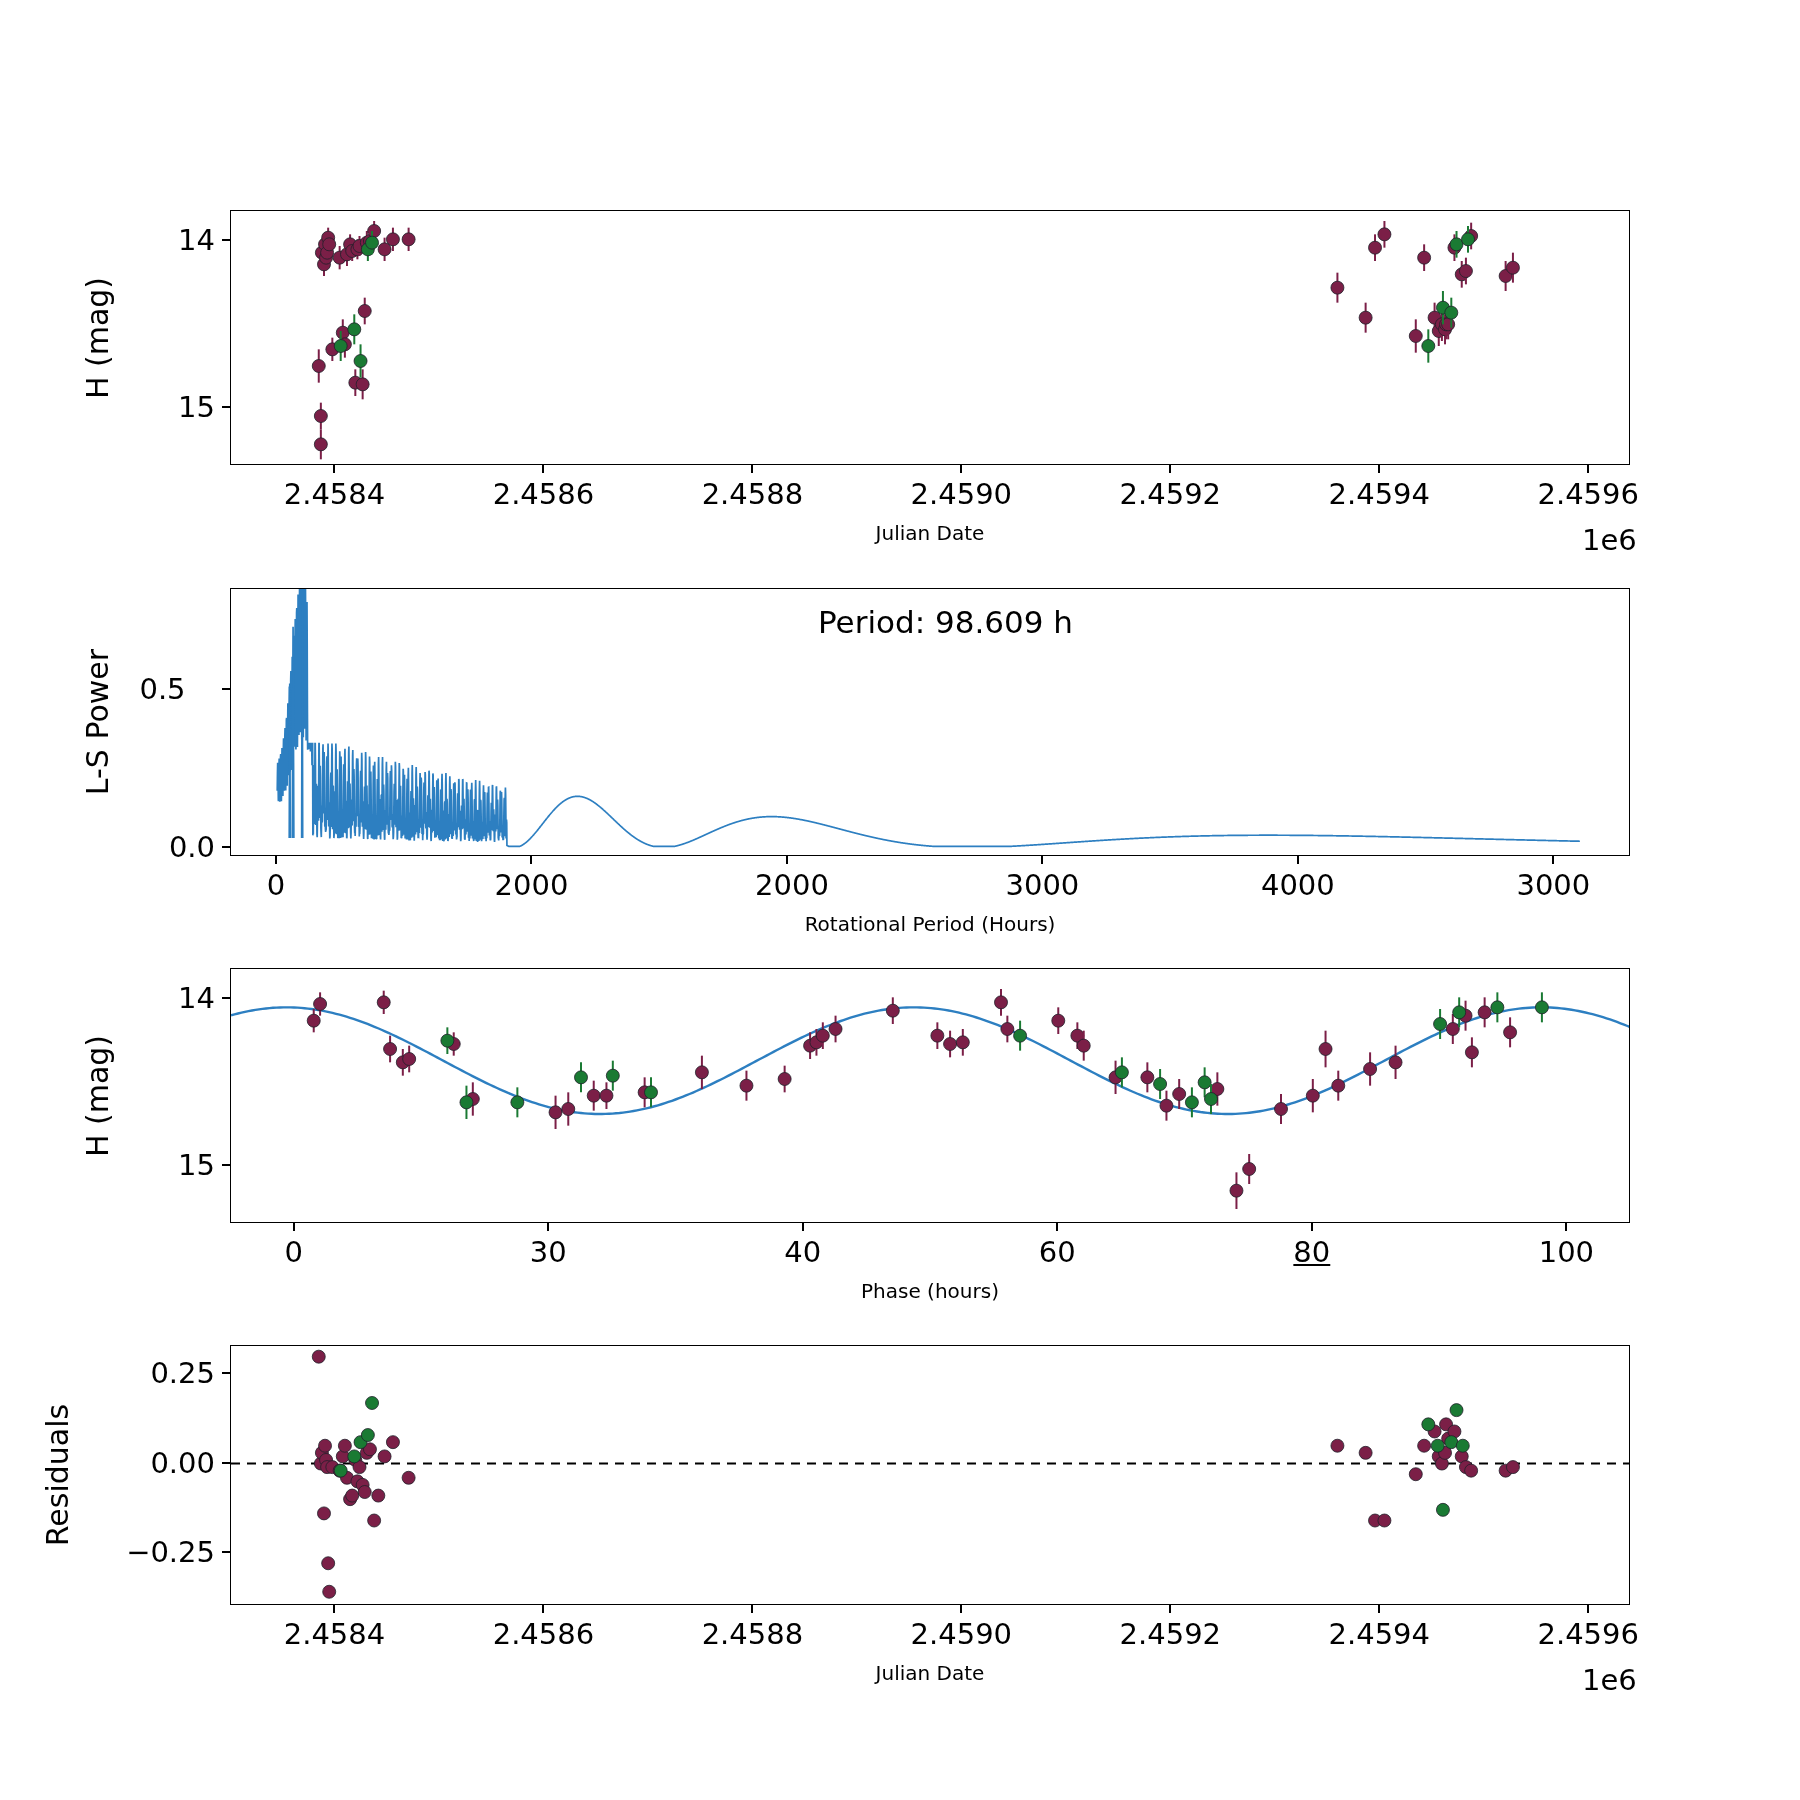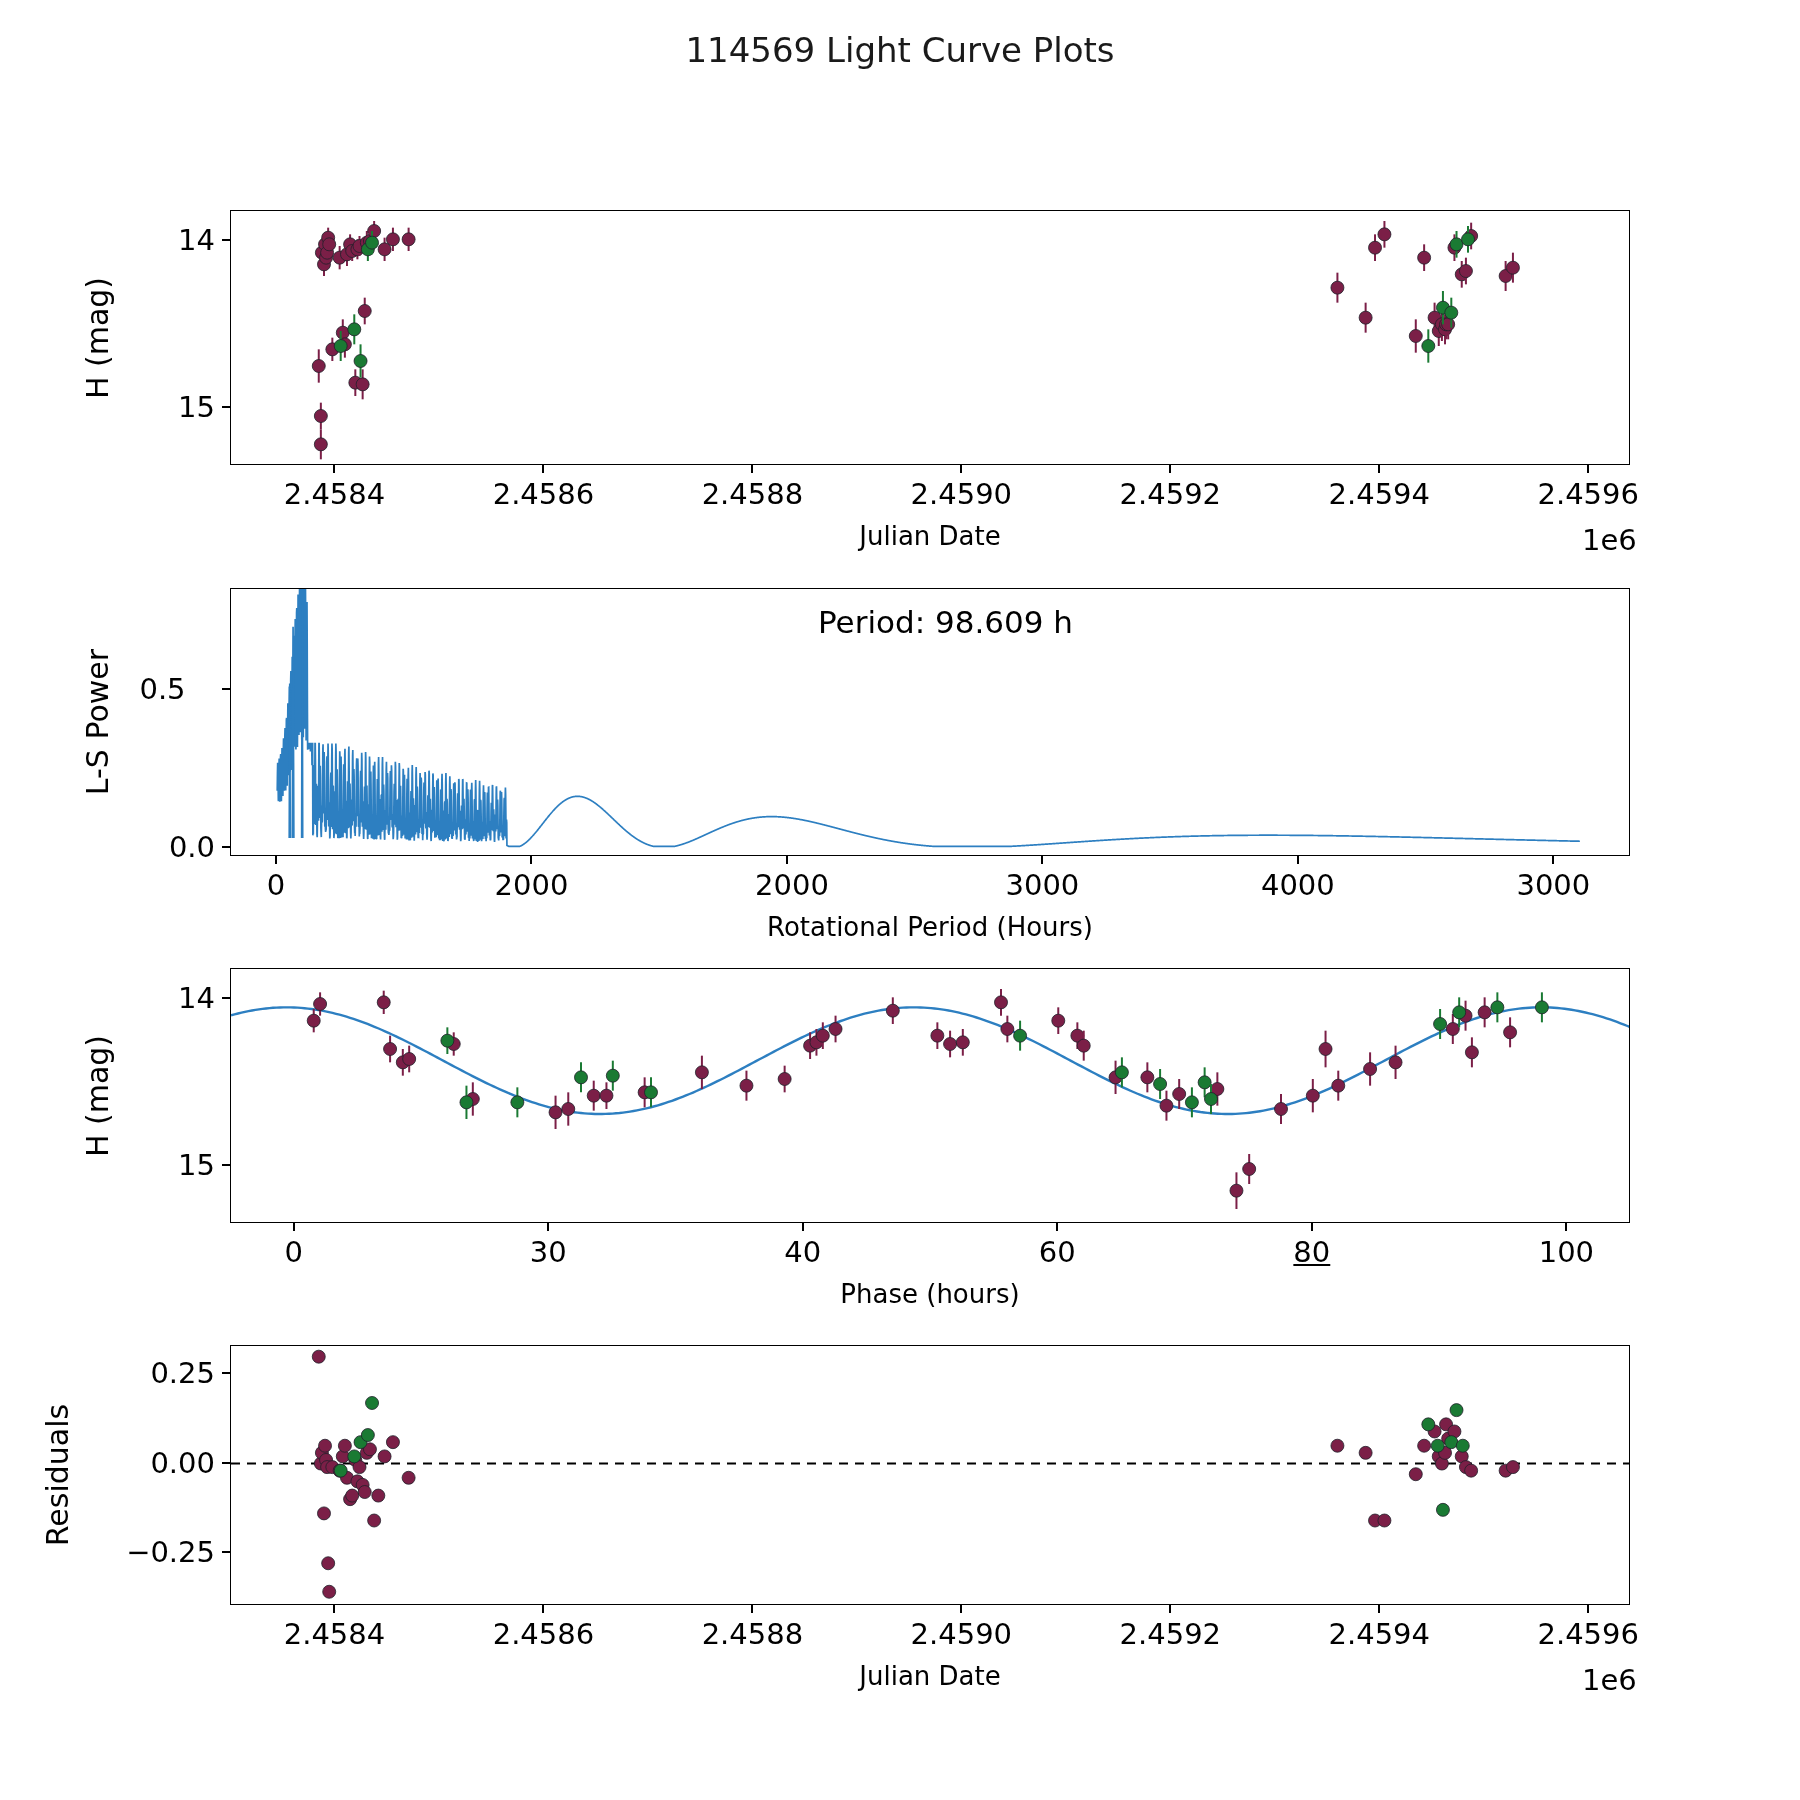--- a/index.html
+++ b/index.html
@@ -45,21 +45,21 @@
   .ylabel {
     position: absolute;
     transform-origin: 0 0;
     transform: rotate(-90deg);
     font-size: 30px;
     white-space: nowrap;
     color: #000;
   }
   .xlabel {
     position: absolute;
-    font-size: 26px;
+    font-size: 20px;
     text-align: center;
     white-space: nowrap;
     color: #000;
   }
   .tick-label {
     position: absolute;
     font-size: 29px;
     color: #000;
     white-space: nowrap;
   }
@@ -89,21 +89,20 @@
     position: absolute;
     left: 0;
     top: 0;
     overflow: visible;
   }
 </style>
 </head>
 <body>
 
 <div id="figure">
-  <div class="fig-title">114569 Light Curve Plots</div>
 
   <div class="panel" id="panel1" style="left:230px; top:210px; width:1400px; height:255px;">
     <div class="axes">
       <svg class="data-layer" id="svg1" width="1400" height="255">
           <line x1="87.76119402985074" x2="87.76119402985074" y1="138.33333333333331" y2="171.66666666666669" stroke="#7b1f47" stroke-width="2"></line>
           <circle cx="87.76119402985074" cy="155" r="6.5" fill="#7b1f47" stroke="#20202a" stroke-width="0.8"></circle>
           <line x1="89.8507462686567" x2="89.8507462686567" y1="218.33333333333348" y2="248.33333333333348" stroke="#7b1f47" stroke-width="2"></line>
           <circle cx="89.8507462686567" cy="233.33333333333348" r="6.5" fill="#7b1f47" stroke="#20202a" stroke-width="0.8"></circle>
           <line x1="89.8507462686567" x2="89.8507462686567" y1="191.6666666666668" y2="218.33333333333348" stroke="#7b1f47" stroke-width="2"></line>
           <circle cx="89.8507462686567" cy="205.00000000000014" r="6.5" fill="#7b1f47" stroke="#20202a" stroke-width="0.8"></circle>

